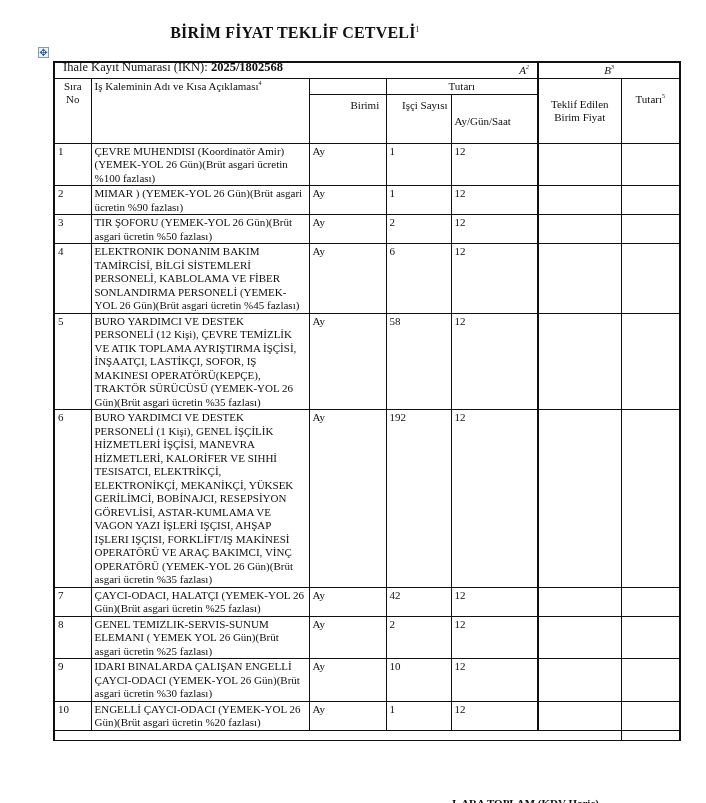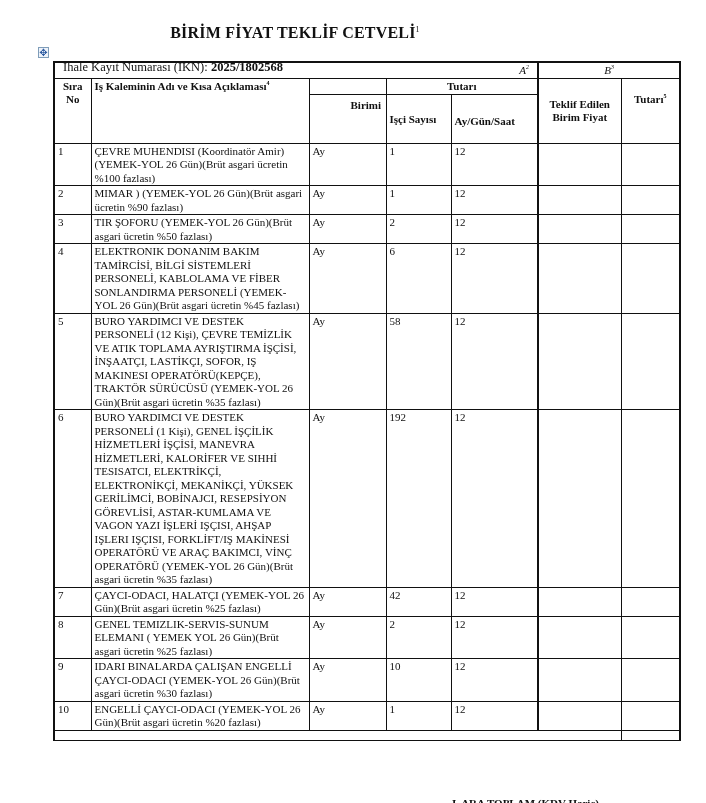--- a/index.html
+++ b/index.html
@@ -25,21 +25,21 @@
     .ikn b { font-weight: bold; }
     table.cetvel {
       position: absolute; left: 53px; top: 61px;
       border-collapse: collapse; table-layout: fixed;
       width: 626px; font-size: 11px; line-height: 13.5px;
     }
     table.cetvel td, table.cetvel th {
       border: 1px solid #111; vertical-align: top; padding: 1px 3px 0 3px;
       overflow: hidden;
     }
-    table.cetvel th { font-weight: bold; }
+    table.cetvel th { font-weight: normal; }
     .thick-l { border-left: 2px solid #111 !important; }
     .thick-r { border-right: 2px solid #111 !important; }
     .thick-t { border-top: 2px solid #111 !important; }
     .grp { text-align: right; font-style: italic; font-weight: normal !important; font-size: 11px; padding-right: 8px !important; }
     .grpB { text-align: center; font-style: italic; font-weight: normal !important; }
     sup { font-size: 6px; vertical-align: super; line-height: 0; }
     .center { text-align: center; }
     .vmid { vertical-align: middle !important; }
     .footer-row td { height: 8px; }
     .subtotal-label {
@@ -77,21 +77,21 @@
     <tr>
       <th rowspan="2" class="center thick-l" style="height:60px;">Sıra No</th>
       <th rowspan="2" style="text-align:left;"><span>Iş Kaleminin Adı ve Kısa Açıklaması</span><sup>4</sup></th>
       <th style="height:14px;"></th>
       <th colspan="2" class="center">Tutarı</th>
       <th rowspan="2" class="center vmid thick-l">Teklif Edilen Birim Fiyat</th>
       <th rowspan="2" class="center thick-r" style="padding-top:14px;vertical-align:top;"><span>Tutarı</span><sup>5</sup></th>
     </tr>
     <tr>
       <th style="text-align:left;height:44px;padding-top:4px;padding-left:41px;">Birimi</th>
-      <th style="text-align:left;padding-top:18px;">Işçi Sayısı</th>
+      <th style="text-align:right;padding-top:4px;">Işçi Sayısı</th>
       <th style="text-align:left;padding-top:20px;">Ay/Gün/Saat</th>
     </tr>
   <tr>
         <td class="thick-l">1</td>
         <td>ÇEVRE MUHENDISI (Koordinatör Amir) (YEMEK-YOL 26 Gün)(Brüt asgari ücretin %100 fazlası)</td>
         <td>Ay</td>
         <td>1</td>
         <td>12</td>
         <td class="thick-l"></td>
         <td class="thick-r"></td>

